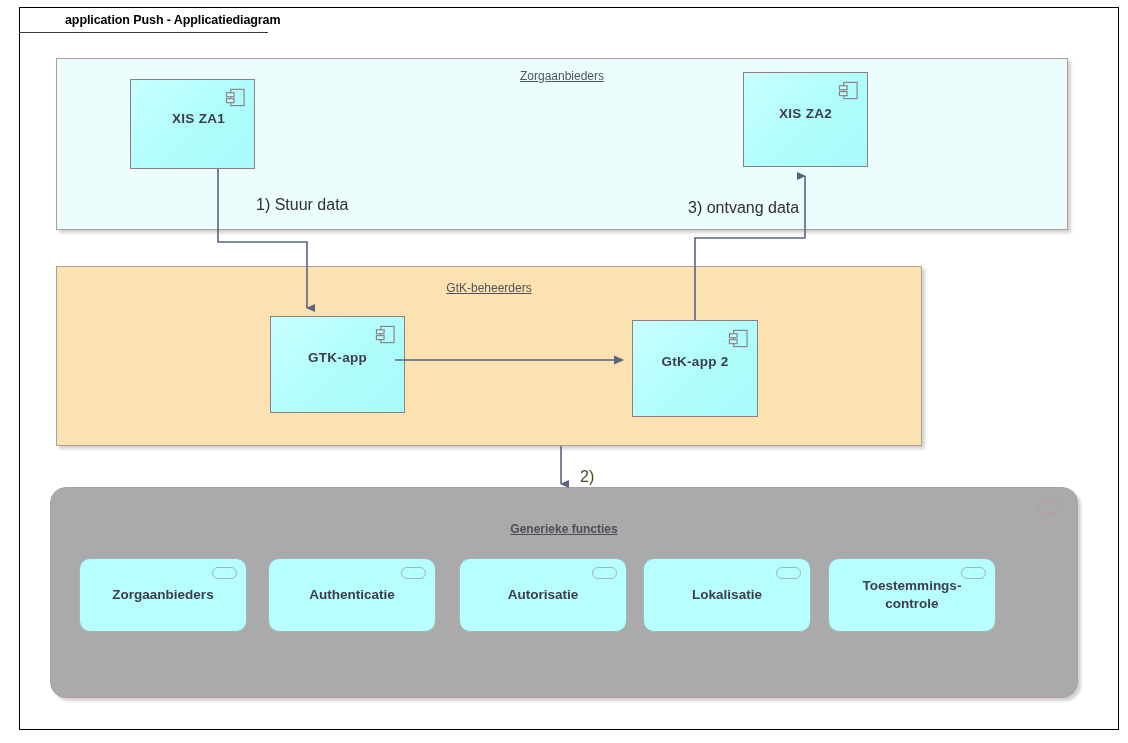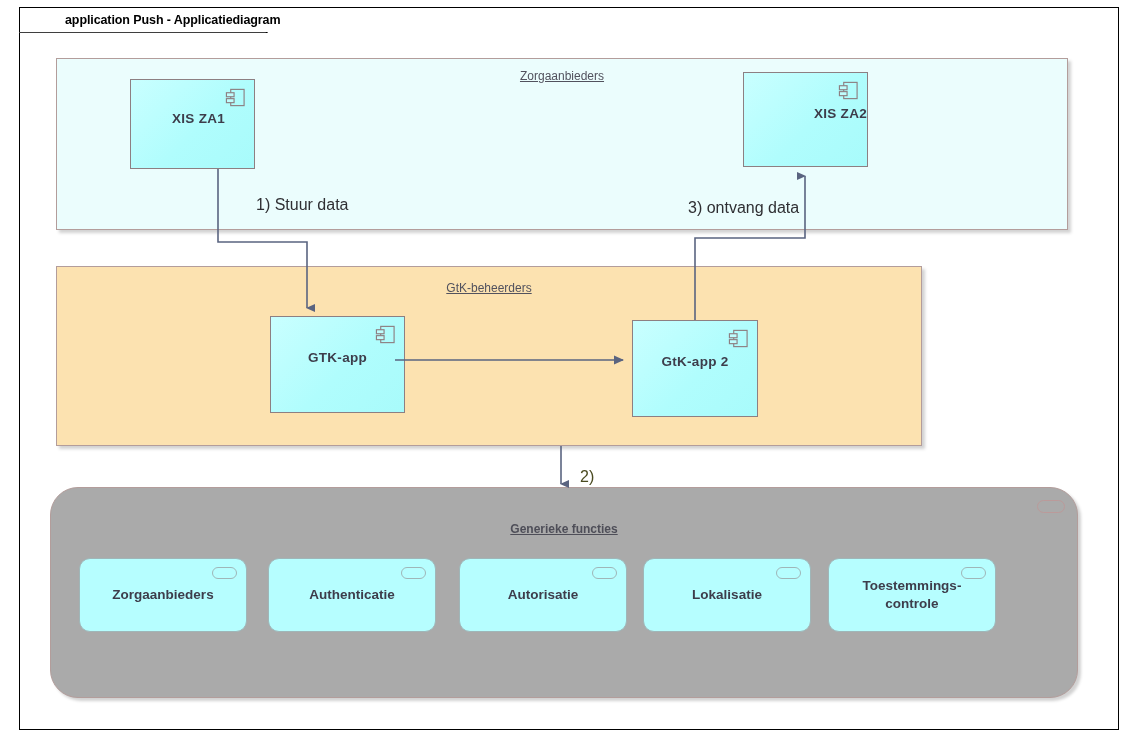--- a/index.html
+++ b/index.html
@@ -78,21 +78,21 @@
   #panel-gtk{
     left:56px; top:266px; width:866px; height:180px;
     background:#fce2b0;
     border:1px solid #b39d9b;
   }
   #panel-gtk .panel-title{ top:14px; }
   #panel-gen{
     left:50px; top:487px; width:1028px; height:211px;
     background:#aaaaaa;
     border:1px solid #b39d9b;
-    border-radius:28px;
+    border-radius:16px;
   }
   #panel-gen .panel-title{
     top:34px;
     font-weight:bold;
     color:#4e4e58;
   }
   .node-badge{
     position:absolute;
     right:12px; top:12px;
     width:28px; height:13px;
@@ -121,21 +121,21 @@
   }
   .comp-icon{
     position:absolute;
     right:8px; top:7px;
     width:21px; height:21px;
     pointer-events:none;
   }
 
   #comp-xis1{ left:130px; top:79px;  width:125px; height:90px;padding-left:12px; }
   #comp-xis1 .comp-label{ margin-top:31px; }
-  #comp-xis2{ left:743px; top:72px;  width:125px; height:95px;justify-content:flex-end; }
+  #comp-xis2{ left:743px; top:72px;  width:125px; height:95px; }
   #comp-xis2 .comp-label{ margin-top:33px; }
   #comp-gtk1{ left:270px; top:316px; width:135px; height:97px; }
   #comp-gtk1 .comp-label{ margin-top:33px; }
   #comp-gtk2{ left:632px; top:320px; width:126px; height:97px;justify-content:center; }
   #comp-gtk2 .comp-label{ margin-top:33px; }
 
   
   .service{
     position:absolute;
     box-sizing:border-box;

